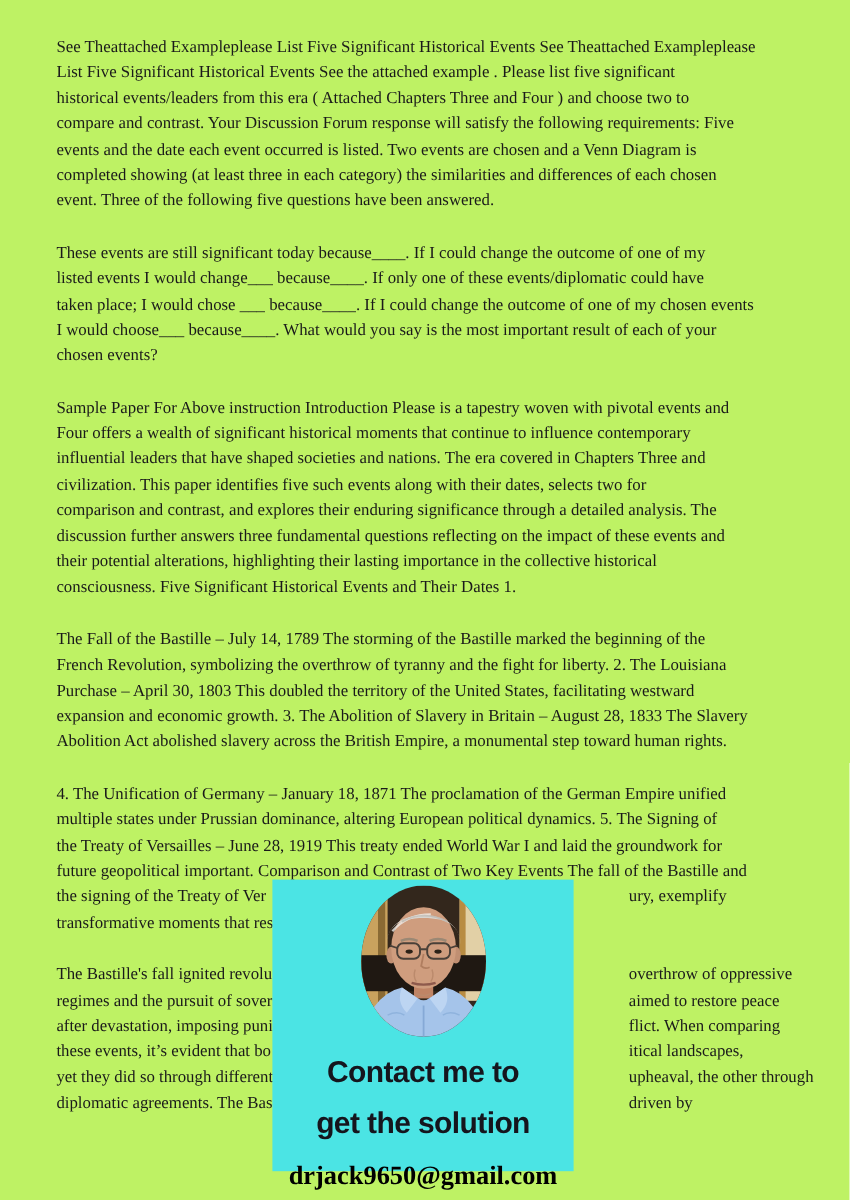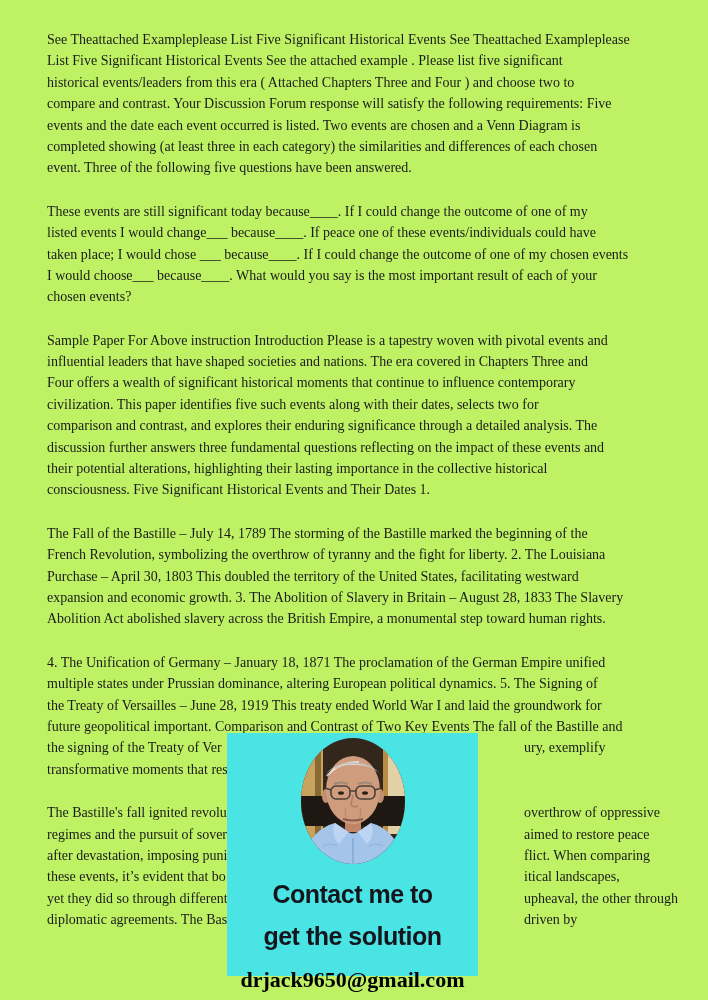--- a/index.html
+++ b/index.html
@@ -54,29 +54,29 @@
         <div class="line">See Theattached Exampleplease List Five Significant Historical Events See Theattached Exampleplease</div>
         <div class="line">List Five Significant Historical Events See the attached example . Please list five significant</div>
         <div class="line">historical events/leaders from this era ( Attached Chapters Three and Four ) and choose two to</div>
         <div class="line">compare and contrast. Your Discussion Forum response will satisfy the following requirements: Five</div>
         <div class="line">events and the date each event occurred is listed. Two events are chosen and a Venn Diagram is</div>
         <div class="line">completed showing (at least three in each category) the similarities and differences of each chosen</div>
         <div class="line">event. Three of the following five questions have been answered.</div>
       </div>
       <div class="para">
         <div class="line">These events are still significant today because____. If I could change the outcome of one of my</div>
-        <div class="line">listed events I would change___ because____. If peace one of these events/individuals could have</div>
+        <div class="line">listed events I would change___ because____. If only one of these events/diplomatic could have</div>
         <div class="line">taken place; I would chose ___ because____. If I could change the outcome of one of my chosen events</div>
         <div class="line">I would choose___ because____. What would you say is the most important result of each of your</div>
         <div class="line">chosen events?</div>
       </div>
       <div class="para">
         <div class="line">Sample Paper For Above instruction Introduction Please is a tapestry woven with pivotal events and</div>
+        <div class="line">Four offers a wealth of significant historical moments that continue to influence contemporary</div>
         <div class="line">influential leaders that have shaped societies and nations. The era covered in Chapters Three and</div>
-        <div class="line">Four offers a wealth of significant historical moments that continue to influence contemporary</div>
         <div class="line">civilization. This paper identifies five such events along with their dates, selects two for</div>
         <div class="line">comparison and contrast, and explores their enduring significance through a detailed analysis. The</div>
         <div class="line">discussion further answers three fundamental questions reflecting on the impact of these events and</div>
         <div class="line">their potential alterations, highlighting their lasting importance in the collective historical</div>
         <div class="line">consciousness. Five Significant Historical Events and Their Dates 1.</div>
       </div>
       <div class="para">
         <div class="line">The Fall of the Bastille – July 14, 1789 The storming of the Bastille marked the beginning of the</div>
         <div class="line">French Revolution, symbolizing the overthrow of tyranny and the fight for liberty. 2. The Louisiana</div>
         <div class="line">Purchase – April 30, 1803 This doubled the territory of the United States, facilitating westward</div>

